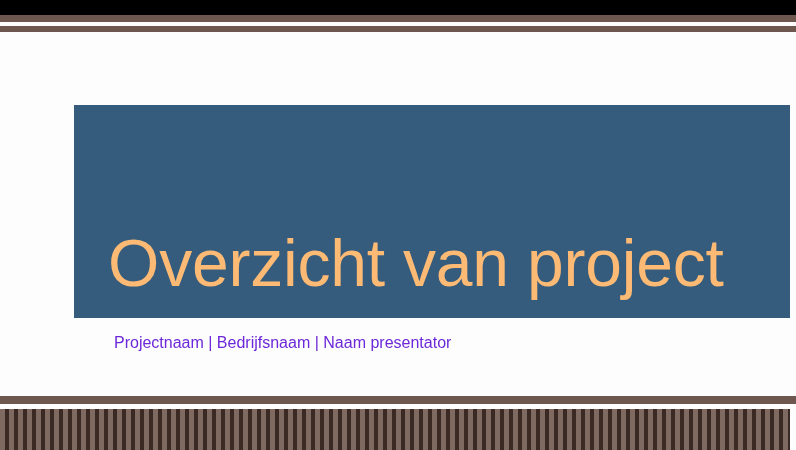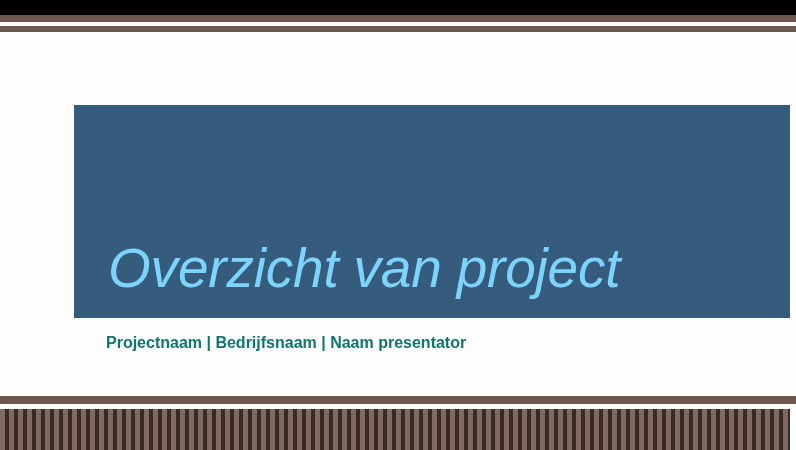--- a/index.html
+++ b/index.html
@@ -57,37 +57,36 @@
     top: 105px;
     width: 716px;
     height: 213px;
     background: #355c7d;
     box-sizing: border-box;
   }
   .title-text {
     position: absolute;
     left: 34px;
     bottom: 20px;
-    color: #7dd3fc;
-    font-size: 55px;
+    color: #fdba74;
+    font-size: 66px;
     font-weight: normal;
     line-height: 1.05;
     letter-spacing: -0.2px;
     white-space: nowrap;
-    font-style: italic;
   }
 
   
   .subtitle-text {
     position: absolute;
-    left: 106px;
+    left: 114px;
     top: 333px;
-    color: #0f766e;
+    color: #6d28d9;
     font-size: 16px;
-    font-weight: bold;
+    font-weight: normal;
     line-height: 1.2;
     white-space: nowrap;
   }
 
   
   .band-brown-bottom {
     position: absolute;
     left: 0;
     top: 396px;
     width: 796px;

